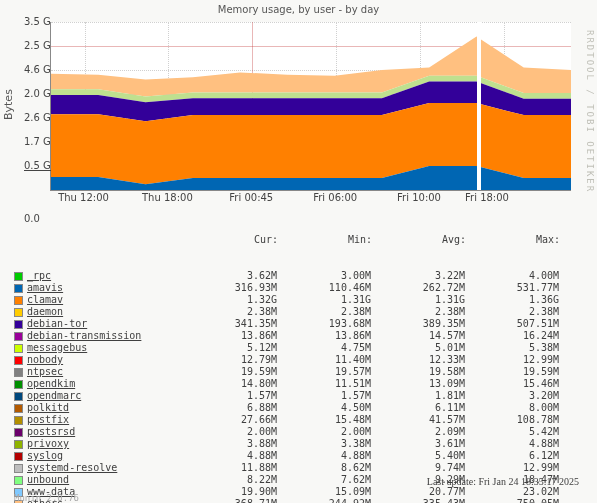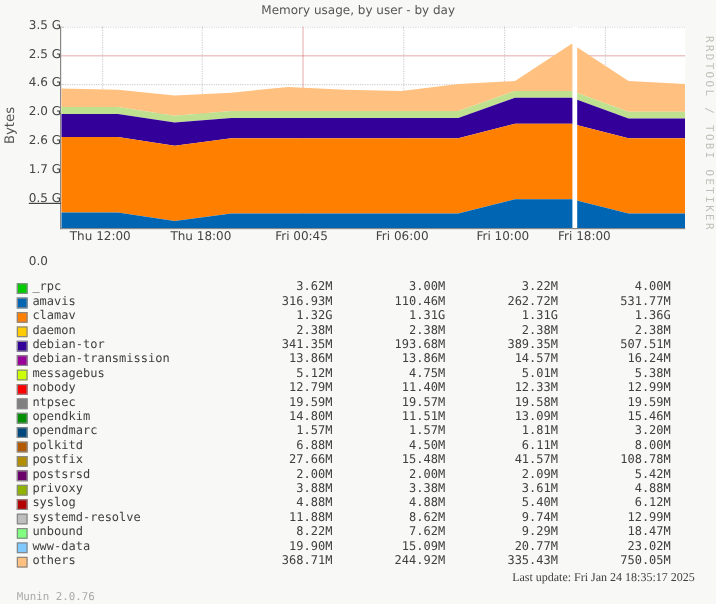--- a/index.html
+++ b/index.html
@@ -107,21 +107,21 @@
   .lh-col { display:inline-block; width: 94px; text-align: right; }
   .lrow { display: flex; height: 12px; align-items: center; }
   .swatch {
     display: inline-block;
     width: 9px;
     height: 9px;
     margin-right: 4px;
     border: 1px solid #888;
     box-sizing: border-box;
   }
-  .lname { display:inline-block; width: 156px; }
+  .lname { display:inline-block; width: 156px; text-decoration: underline; }
   .lval  { display:inline-block; width: 94px; text-align: right; }
   .footer-l {
     position: absolute;
     left: 14px;
     bottom: 0;
     font-family: monospace;
     font-size: 9px;
     color: #aaa;
   }
   .footer-r {
@@ -193,17 +193,24 @@
 <div id="xticks">
     <div class="xtick" style="left: 83.5484px;">Thu 12:00</div>
     <div class="xtick" style="left: 167.419px;">Thu 18:00</div>
     <div class="xtick" style="left: 251.29px;">Fri 00:45</div>
     <div class="xtick" style="left: 335.161px;">Fri 06:00</div>
     <div class="xtick" style="left: 419.032px;">Fri 10:00</div>
     <div class="xtick" style="left: 487px;">Fri 18:00</div>
   </div>
 
 <div class="legend">
+  <div class="legend-header">
+    <span class="lh-spacer"></span>
+    <span class="lh-col">Cur:</span>
+    <span class="lh-col">Min:</span>
+    <span class="lh-col">Avg:</span>
+    <span class="lh-col">Max:</span>
+  </div>
   <div id="legend-rows"><div class="lrow"><span class="swatch" style="background: rgb(0, 204, 0);"></span><span class="lname">_rpc</span><span class="lval">3.62M</span><span class="lval">3.00M</span><span class="lval">3.22M</span><span class="lval">4.00M</span></div><div class="lrow"><span class="swatch" style="background: rgb(0, 102, 179);"></span><span class="lname">amavis</span><span class="lval">316.93M</span><span class="lval">110.46M</span><span class="lval">262.72M</span><span class="lval">531.77M</span></div><div class="lrow"><span class="swatch" style="background: rgb(255, 128, 0);"></span><span class="lname">clamav</span><span class="lval">1.32G</span><span class="lval">1.31G</span><span class="lval">1.31G</span><span class="lval">1.36G</span></div><div class="lrow"><span class="swatch" style="background: rgb(255, 204, 0);"></span><span class="lname">daemon</span><span class="lval">2.38M</span><span class="lval">2.38M</span><span class="lval">2.38M</span><span class="lval">2.38M</span></div><div class="lrow"><span class="swatch" style="background: rgb(51, 0, 153);"></span><span class="lname">debian-tor</span><span class="lval">341.35M</span><span class="lval">193.68M</span><span class="lval">389.35M</span><span class="lval">507.51M</span></div><div class="lrow"><span class="swatch" style="background: rgb(153, 0, 153);"></span><span class="lname">debian-transmission</span><span class="lval">13.86M</span><span class="lval">13.86M</span><span class="lval">14.57M</span><span class="lval">16.24M</span></div><div class="lrow"><span class="swatch" style="background: rgb(204, 255, 0);"></span><span class="lname">messagebus</span><span class="lval">5.12M</span><span class="lval">4.75M</span><span class="lval">5.01M</span><span class="lval">5.38M</span></div><div class="lrow"><span class="swatch" style="background: rgb(255, 0, 0);"></span><span class="lname">nobody</span><span class="lval">12.79M</span><span class="lval">11.40M</span><span class="lval">12.33M</span><span class="lval">12.99M</span></div><div class="lrow"><span class="swatch" style="background: rgb(128, 128, 128);"></span><span class="lname">ntpsec</span><span class="lval">19.59M</span><span class="lval">19.57M</span><span class="lval">19.58M</span><span class="lval">19.59M</span></div><div class="lrow"><span class="swatch" style="background: rgb(0, 143, 0);"></span><span class="lname">opendkim</span><span class="lval">14.80M</span><span class="lval">11.51M</span><span class="lval">13.09M</span><span class="lval">15.46M</span></div><div class="lrow"><span class="swatch" style="background: rgb(0, 72, 125);"></span><span class="lname">opendmarc</span><span class="lval">1.57M</span><span class="lval">1.57M</span><span class="lval">1.81M</span><span class="lval">3.20M</span></div><div class="lrow"><span class="swatch" style="background: rgb(179, 90, 0);"></span><span class="lname">polkitd</span><span class="lval">6.88M</span><span class="lval">4.50M</span><span class="lval">6.11M</span><span class="lval">8.00M</span></div><div class="lrow"><span class="swatch" style="background: rgb(179, 143, 0);"></span><span class="lname">postfix</span><span class="lval">27.66M</span><span class="lval">15.48M</span><span class="lval">41.57M</span><span class="lval">108.78M</span></div><div class="lrow"><span class="swatch" style="background: rgb(107, 0, 107);"></span><span class="lname">postsrsd</span><span class="lval">2.00M</span><span class="lval">2.00M</span><span class="lval">2.09M</span><span class="lval">5.42M</span></div><div class="lrow"><span class="swatch" style="background: rgb(143, 179, 0);"></span><span class="lname">privoxy</span><span class="lval">3.88M</span><span class="lval">3.38M</span><span class="lval">3.61M</span><span class="lval">4.88M</span></div><div class="lrow"><span class="swatch" style="background: rgb(179, 0, 0);"></span><span class="lname">syslog</span><span class="lval">4.88M</span><span class="lval">4.88M</span><span class="lval">5.40M</span><span class="lval">6.12M</span></div><div class="lrow"><span class="swatch" style="background: rgb(190, 190, 190);"></span><span class="lname">systemd-resolve</span><span class="lval">11.88M</span><span class="lval">8.62M</span><span class="lval">9.74M</span><span class="lval">12.99M</span></div><div class="lrow"><span class="swatch" style="background: rgb(128, 255, 128);"></span><span class="lname">unbound</span><span class="lval">8.22M</span><span class="lval">7.62M</span><span class="lval">9.29M</span><span class="lval">18.47M</span></div><div class="lrow"><span class="swatch" style="background: rgb(128, 201, 255);"></span><span class="lname">www-data</span><span class="lval">19.90M</span><span class="lval">15.09M</span><span class="lval">20.77M</span><span class="lval">23.02M</span></div><div class="lrow"><span class="swatch" style="background: rgb(255, 192, 128);"></span><span class="lname">others</span><span class="lval">368.71M</span><span class="lval">244.92M</span><span class="lval">335.43M</span><span class="lval">750.05M</span></div></div>
 </div>
 
 <div class="footer-r">Last update: Fri Jan 24 18:35:17 2025</div>
 <div class="footer-l">Munin 2.0.76</div>
 
 </body></html>

